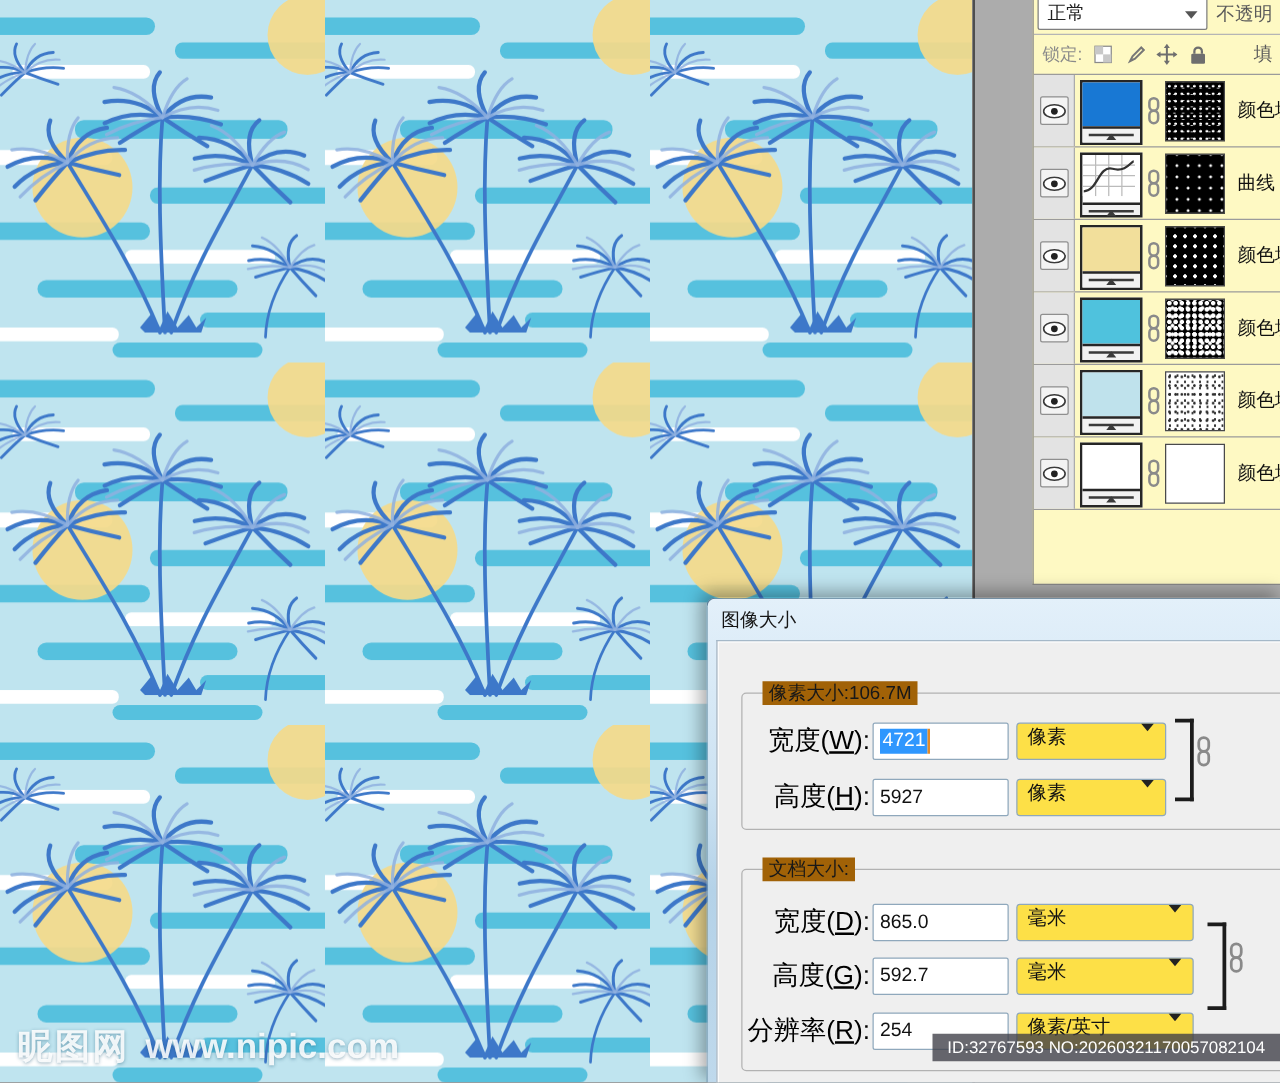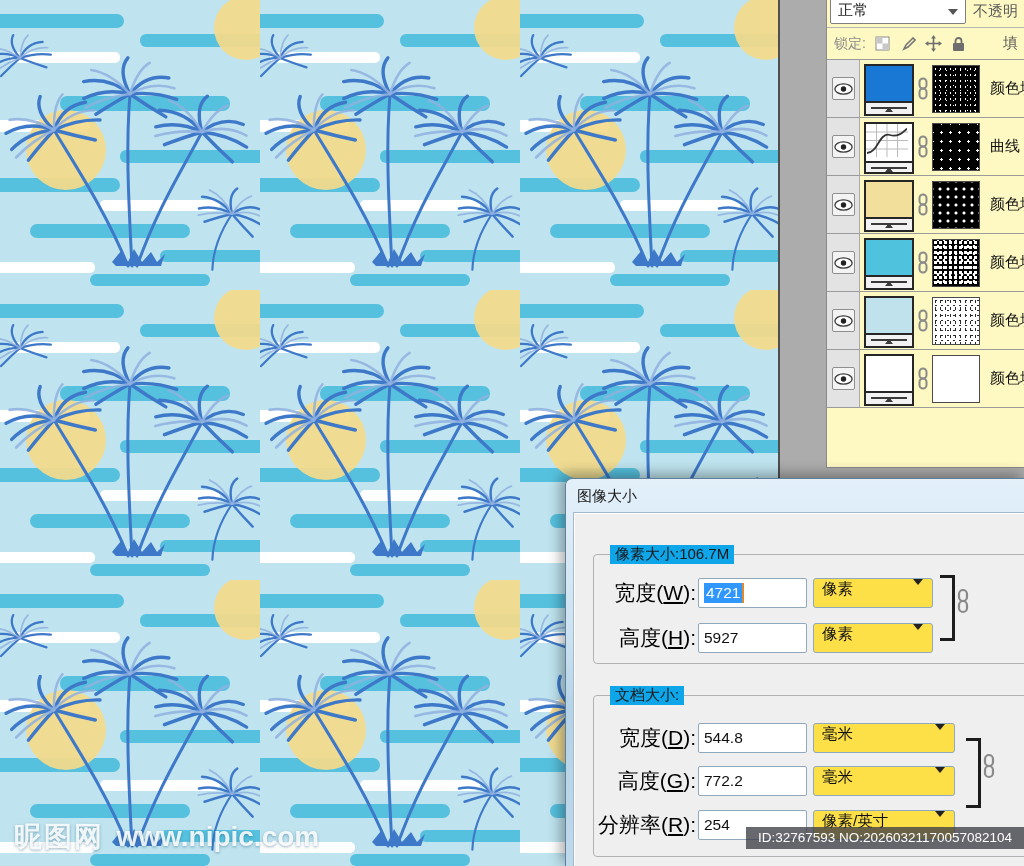--- a/index.html
+++ b/index.html
@@ -63,21 +63,21 @@
 
   
   #dialog{position:absolute;left:565px;top:478px;width:459px;height:388px;
       border:1px solid #5F8098;border-right:none;border-bottom:none;border-top-left-radius:7px;
       background:linear-gradient(180deg,#E3F0FA 0%,#CCE2F2 40%,#B4D2E8 60%,#BFD9EC 100%);
       box-shadow:-4px -4px 14px rgba(0,0,0,.35);}
   #dialog-title{position:absolute;left:11px;top:8px;font-size:15px;color:#161616;}
   #dialog-client{position:absolute;left:7px;top:33px;right:0;bottom:0;background:#EFEFEF;
       border:1px solid #A5B8C8;border-right:none;border-bottom:none;box-shadow:inset 1px 1px 0 #fff;}
   .groupbox{position:absolute;border:1px solid #B2B2B2;border-radius:4px;background:#EFEFEF;}
-  .group-label{position:absolute;top:-10px;left:16px;background:#0ea5e9;padding:0 5px;
+  .group-label{position:absolute;top:-10px;left:16px;background:#a16207;padding:0 5px;
       font-size:15px;color:#181818;white-space:nowrap;}
   .frow{position:absolute;height:34px;left:0;right:0;}
   .flabel{position:absolute;left:-2px;width:104px;text-align:right;font-size:21px;color:#000;line-height:32px;white-space:nowrap;}
   .ak{text-decoration:underline;}
   .fbox{position:absolute;left:104px;top:1px;width:102px;height:28px;background:#fff;
       border:1px solid #8FA8BC;border-radius:2px;font-size:15.5px;color:#111;
       display:flex;align-items:center;padding-left:5px;}
   .fbox .selval{background:var(--c-select);color:#fff;padding:1px 2px;position:relative;}
   .fbox .caret{position:absolute;right:-2px;top:0;bottom:0;width:2px;background:#E08A2B;}
   .funit{position:absolute;left:219px;top:1px;height:28px;background:#fde047;border:1px solid #8FA8BC;
@@ -392,31 +392,31 @@
           <rect x="3" y="2" width="8" height="11" rx="4" fill="none" stroke="#8A8A8A" stroke-width="2.2"></rect>
           <rect x="3" y="13" width="8" height="11" rx="4" fill="none" stroke="#8A8A8A" stroke-width="2.2"></rect>
         </svg>
       </div>
 
       <div class="groupbox" id="gb2" style="left:19px;top:182px;width:438px;height:160px;">
         <span class="group-label">文档大小:</span>
         <div class="frow" style="top:26px;">
           <span class="flabel"><span>宽度(</span><span class="ak">D</span><span>):</span></span>
           <div class="fbox">
-            <span>544.8</span>
+            <span>865.0</span>
           </div>
           <div class="funit" style="width:140px;">
             <span class="txt">毫米</span>
               <span class="arr"></span>
           </div>
         </div>
         <div class="frow" style="top:69px;">
           <span class="flabel"><span>高度(</span><span class="ak">G</span><span>):</span></span>
           <div class="fbox">
-            <span>772.2</span>
+            <span>592.7</span>
           </div>
           <div class="funit" style="width:140px;">
             <span class="txt">毫米</span>
               <span class="arr"></span>
           </div>
         </div>
         <div class="frow" style="top:113px;">
           <span class="flabel"><span>分辨率(</span><span class="ak">R</span><span>):</span></span>
           <div class="fbox">
             <span>254</span>

